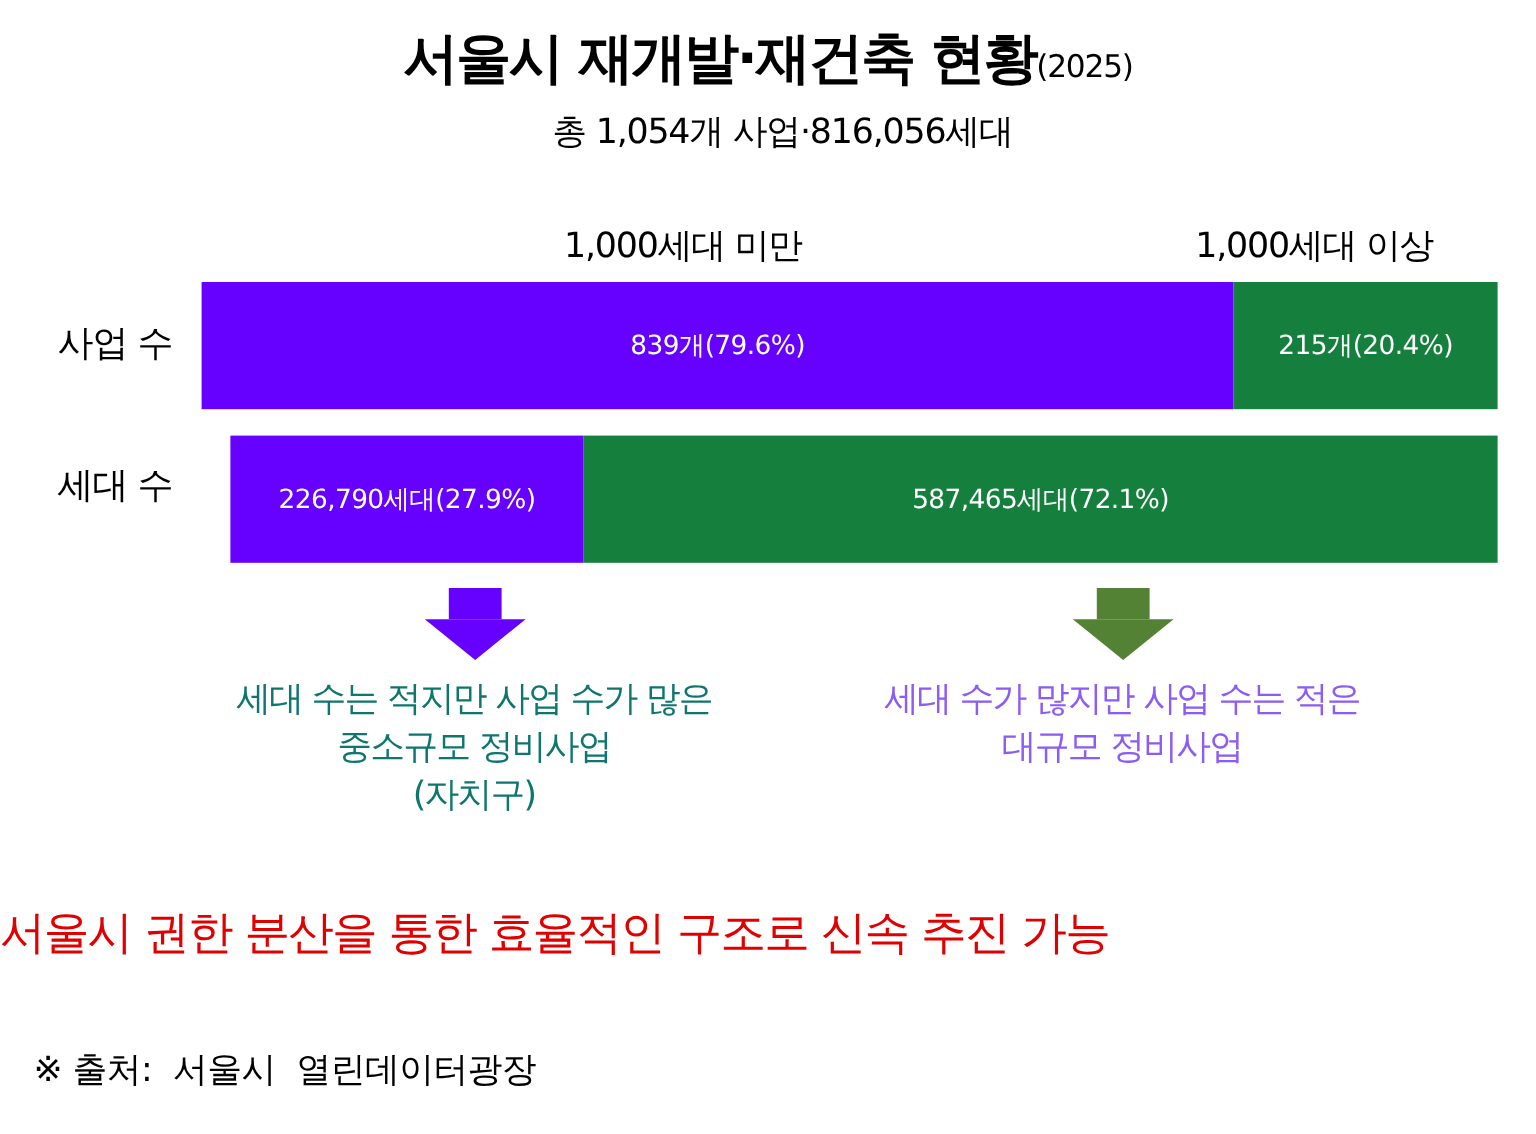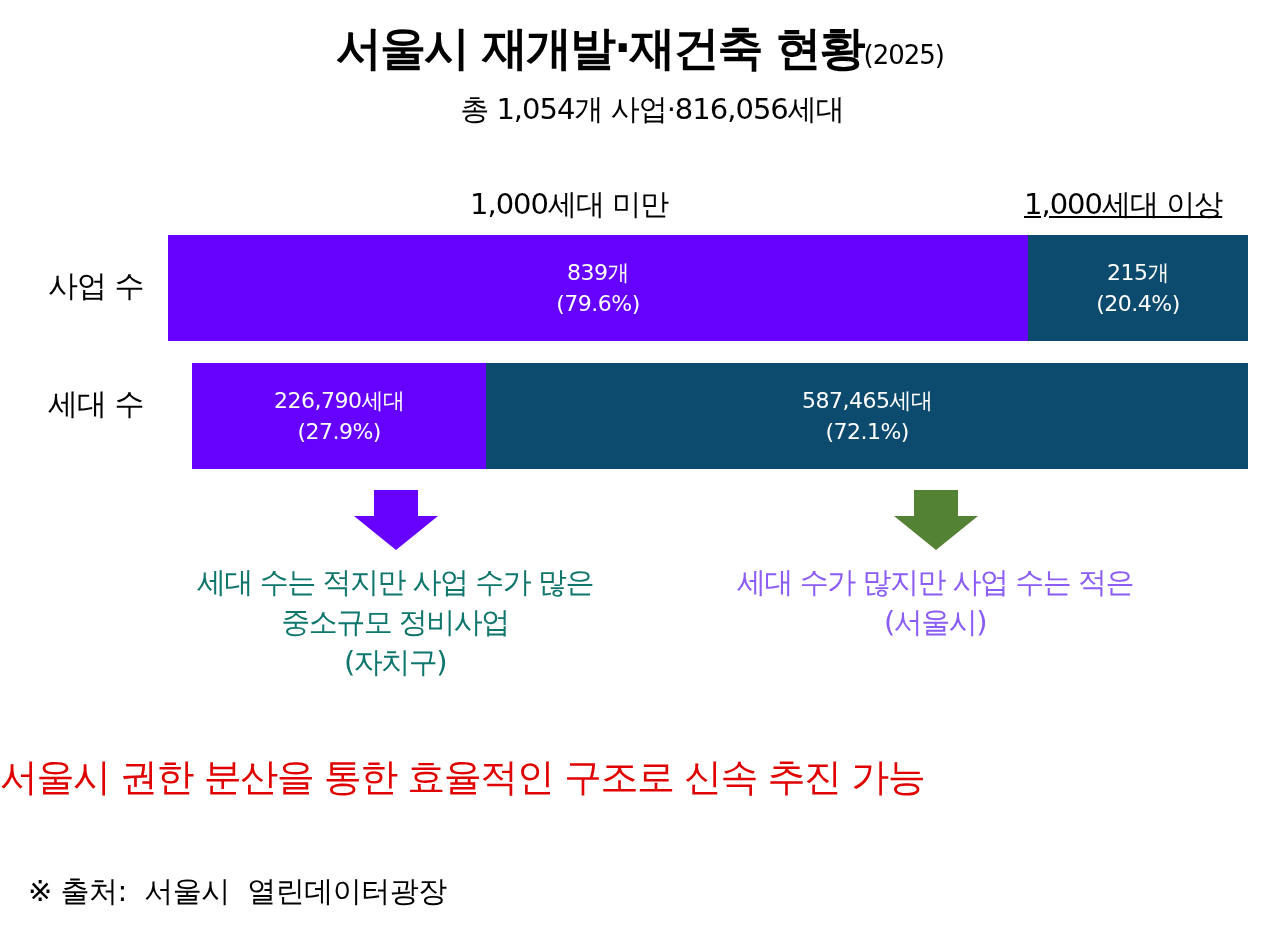--- a/index.html
+++ b/index.html
@@ -5,42 +5,42 @@
   html, body { margin:0; padding:0; background:#ffffff; }
   body { width:1280px; height:945px; position:relative; overflow:hidden;
          font-family:"DejaVu Sans","Liberation Sans",sans-serif; color:#000; }
   .abs { position:absolute; }
   .title { left:0; width:1280px; top:18px; text-align:center; font-size:46px; font-weight:bold; letter-spacing:-2px; }
   .title .year { font-size:26px; font-weight:normal; letter-spacing:-1px; }
   .subtitle { left:0; width:1280px; top:90px; text-align:center; font-size:29px; letter-spacing:-1px;margin-left:12px; }
   .cat-label { font-size:29px; letter-spacing:-1px; top:185px; }
   .row-label { font-size:30px; letter-spacing:-1px; left:48px; }
   .bar { position:absolute; left:168px; width:1080px; height:106px; display:flex; }
-  .seg { height:100%; display:flex; flex-direction:column; align-items:center; justify-content:center;
+  .seg { height:100%; display:flex; align-items:center; justify-content:center;
          color:#fff; font-size:22px; line-height:31px; letter-spacing:-0.5px; }
   .seg.purple { background:#6600ff; }
-  .seg.green { background:#0c4a6e; }
+  .seg.green { background:#15803d; }
   .arrow-wrap { position:absolute; width:84px; height:60px; }
   .arrow-stem { position:absolute; left:20px; top:0; width:44px; height:26px; }
   .arrow-head { position:absolute; left:0; top:26px; width:0; height:0;
                 border-left:42px solid transparent; border-right:42px solid transparent; border-top:34px solid; }
   .note { text-align:center; font-size:29px; line-height:40px; letter-spacing:-1.5px; }
   .conclusion { left:0; width:1280px; top:752px; text-align:left; font-size:38px; color:#e00000; letter-spacing:-1.5px; }
   .source { left:28px; top:872px; font-size:29px; letter-spacing:-0.5px; }
 </style>
 </head>
 <body>
 
 <div class="abs title">
   <span>서울시 재개발·재건축 현황</span><span class="year">(2025)</span>
 </div>
 <div class="abs subtitle">총 1,054개 사업·816,056세대</div>
 
 <div class="abs cat-label" style="left:470px;">1,000세대 미만</div>
-<div class="abs cat-label" style="left:1024px;text-decoration:underline;">1,000세대 이상</div>
+<div class="abs cat-label" style="left:996px;">1,000세대 이상</div>
 
 <div class="abs row-label" style="top:266px;">사업 수</div>
 <div class="bar" style="top:235px;">
   <div class="seg purple" style="width:860px;">
     <span>839개</span>
     <span>(79.6%)</span>
   </div>
   <div class="seg green" style="width:220px;">
     <span>215개</span>
     <span>(20.4%)</span>
@@ -68,18 +68,18 @@
   <div class="arrow-head" style="border-top-color:#548235;"></div>
 </div>
 
 <div class="abs note" style="left:150px; width:490px; top:562px; color:#0f766e;">
   <div>세대 수는 적지만 사업 수가 많은</div>
   <div>중소규모 정비사업</div>
   <div>(자치구)</div>
 </div>
 <div class="abs note" style="left:690px; width:490px; top:562px; color:#8b5cf6;">
   <div>세대 수가 많지만 사업 수는 적은</div>
-  <div>(서울시)</div>
+  <div>대규모 정비사업</div>
 </div>
 
 <div class="abs conclusion">서울시 권한 분산을 통한 효율적인 구조로 신속 추진 가능</div>
 
 <div class="abs source" style="white-space:pre;">※ 출처:  서울시  열린데이터광장</div>
 
 </body></html>

